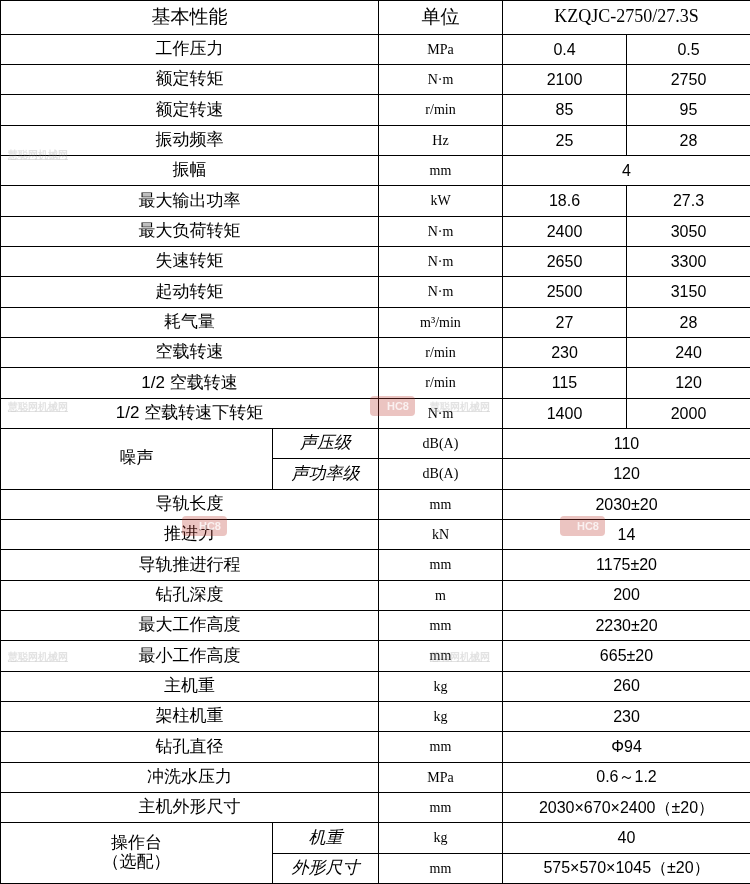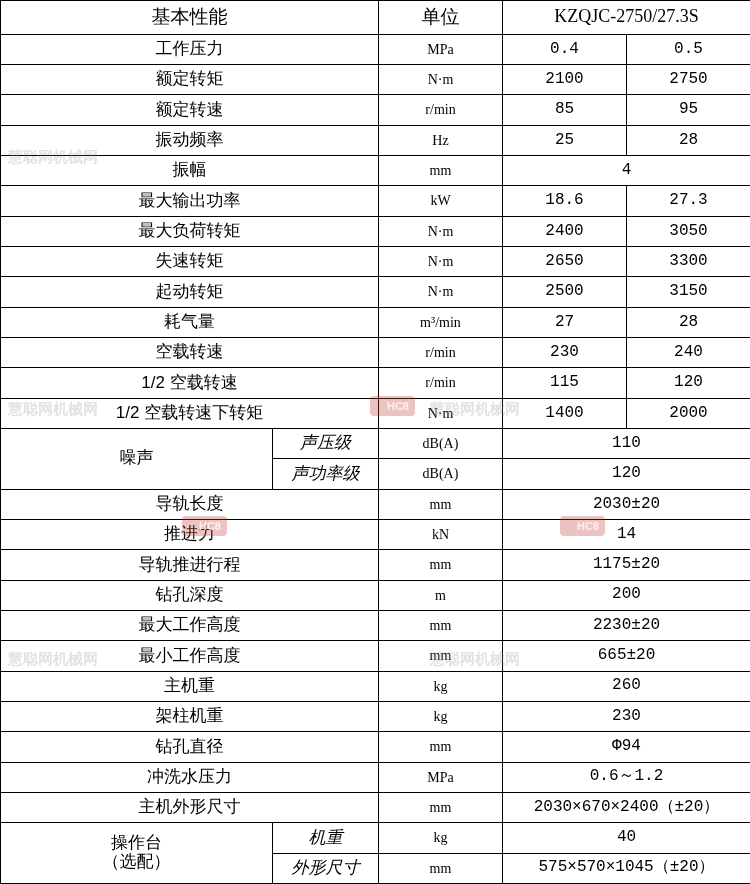--- a/index.html
+++ b/index.html
@@ -49,43 +49,44 @@
     font-size: 17px;
     font-family: Liberation Sans, sans-serif;
     margin-left: 28px;
   }
   .unit-cell {
     font-size: 14px;
     font-family: "Liberation Serif", "DejaVu Serif", serif;
   }
   .val-cell {
     font-size: 16px;
-    font-family: Liberation Mono, monospace;
+    font-family: Liberation Sans, sans-serif;
   }
   .grp-cell {
     font-size: 17px;
     font-family: "Liberation Sans", "DejaVu Sans", sans-serif;
     margin-left: 48px;
   }
   .sub-name {
     font-size: 17px;
     font-family: "Liberation Sans", "DejaVu Sans", sans-serif;
     font-style: italic;
   }
 
   
   .wm {
     position: absolute;
     pointer-events: none;
     color: rgba(150,150,150,0.28);
     font-family: "Liberation Sans", "DejaVu Sans", sans-serif;
-    font-size: 15px;
+    font-size: 10px;
     font-weight: bold;
     white-space: nowrap;
     z-index: 5;
+    text-decoration: underline;
   }
   .wm-badge {
     position: absolute;
     pointer-events: none;
     z-index: 5;
     width: 34px; height: 20px;
     border-radius: 4px;
     background: rgba(190,60,50,0.30);
     color: rgba(255,255,255,0.75);
     font-family: "Liberation Sans", "DejaVu Sans", sans-serif;

